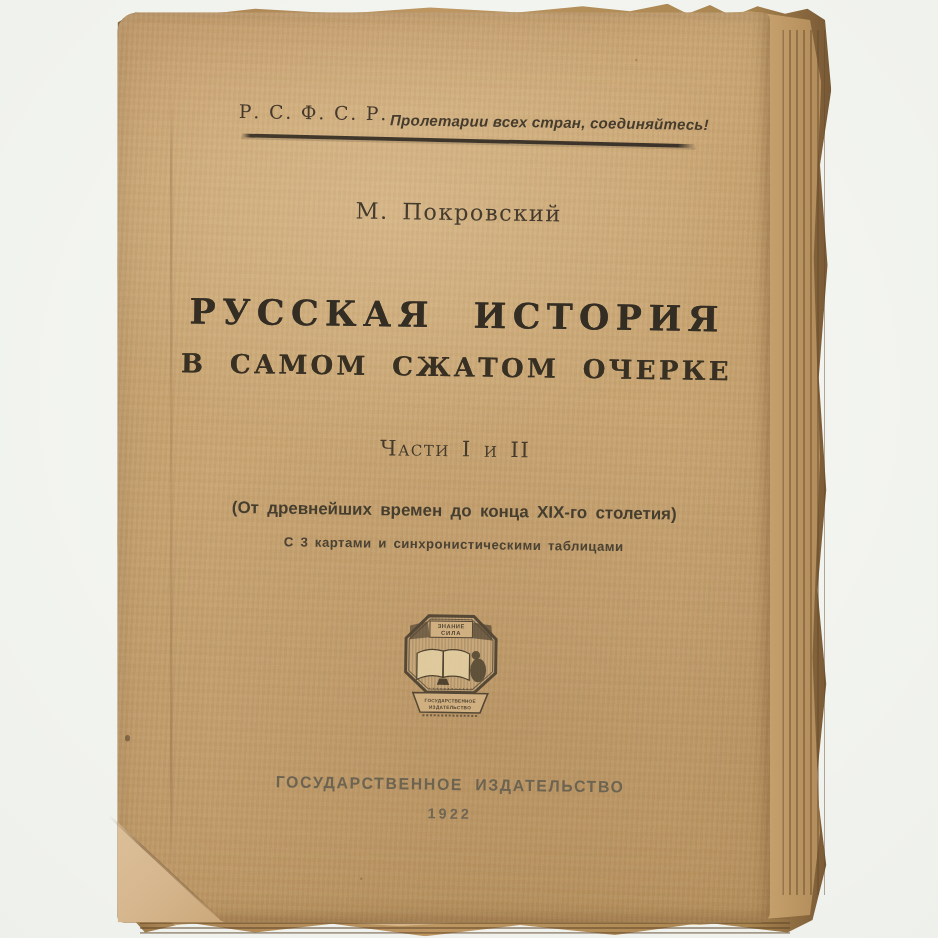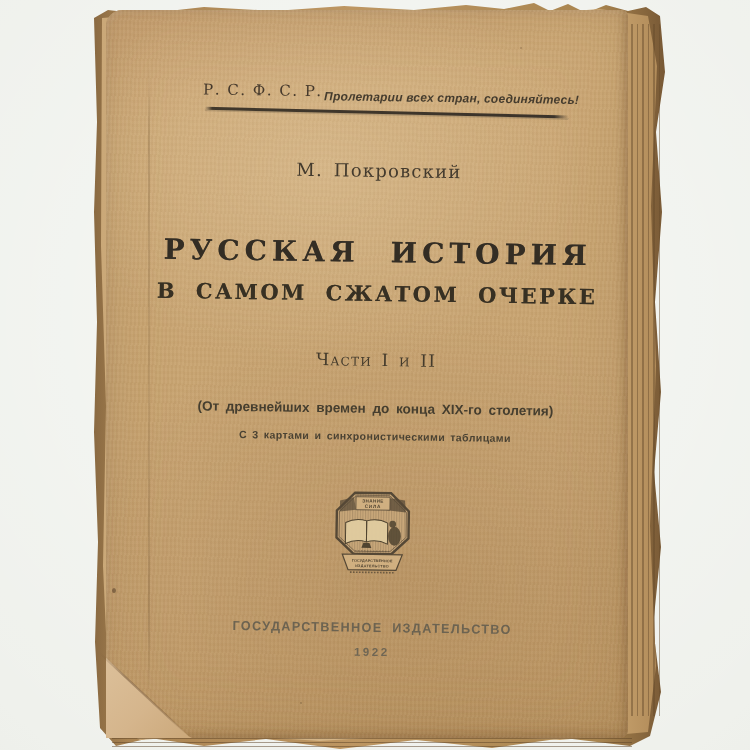--- a/index.html
+++ b/index.html
@@ -40,21 +40,21 @@
     position:absolute;left:626px;top:24px;width:36px;height:692px;
     background:repeating-linear-gradient(90deg, rgba(101,74,43,.55) 0 1.4px, rgba(216,184,135,0) 1.4px 5.5px);
     opacity:.85;
   }
   .edge-lines-bottom{
     position:absolute;left:112px;top:735px;width:520px;height:12px;
     background:repeating-linear-gradient(0deg, rgba(92,66,38,.5) 0 1px, rgba(210,178,130,0) 1px 4px);
   }
   
   .cover{
-    position:absolute;left:106px;top:10px;width:522px;height:728px;
+    position:absolute;left:94px;top:10px;width:522px;height:728px;
     border-radius:16px 6px 8px 5px;
     background:linear-gradient(168deg,#c9a273 0%,#cda977 16%,#c8a472 45%,#c5a06f 70%,#bb9562 100%);
     box-shadow:inset 0 0 70px rgba(128,94,50,.22), inset -4px 0 9px rgba(118,84,45,.3),
                inset 0 -5px 12px rgba(118,84,45,.28), inset 2px 2px 6px rgba(255,240,210,.25);
   }
   .cover-texture{
     position:absolute;inset:0;border-radius:inherit;pointer-events:none;
     background-image:
       radial-gradient(ellipse 380px 280px at 42% 22%, rgba(255,240,208,.20), rgba(255,240,208,0) 70%),
       radial-gradient(ellipse 460px 380px at 58% 78%, rgba(118,84,45,.12), rgba(118,84,45,0) 70%),

